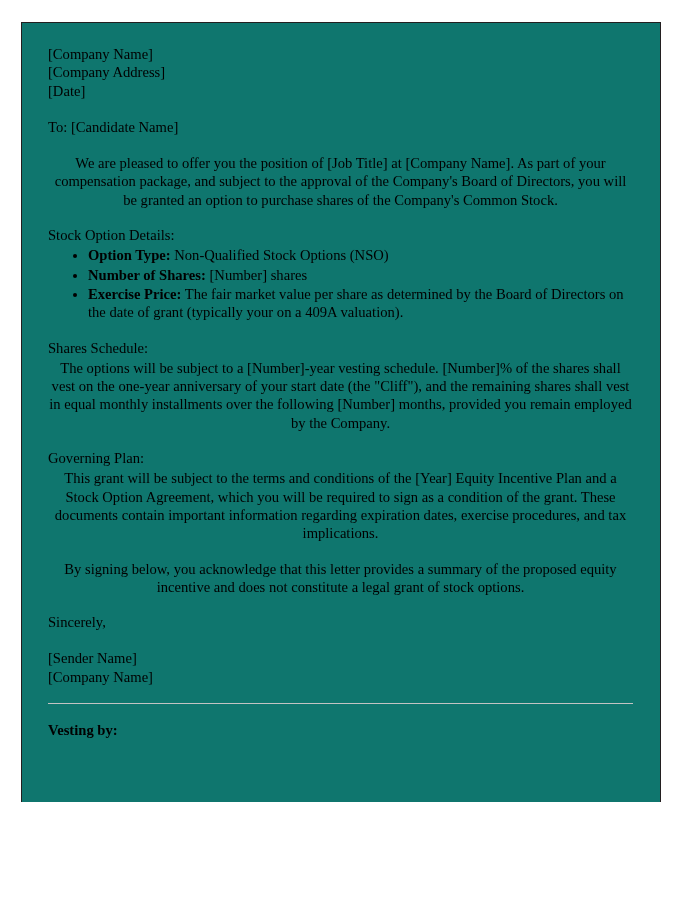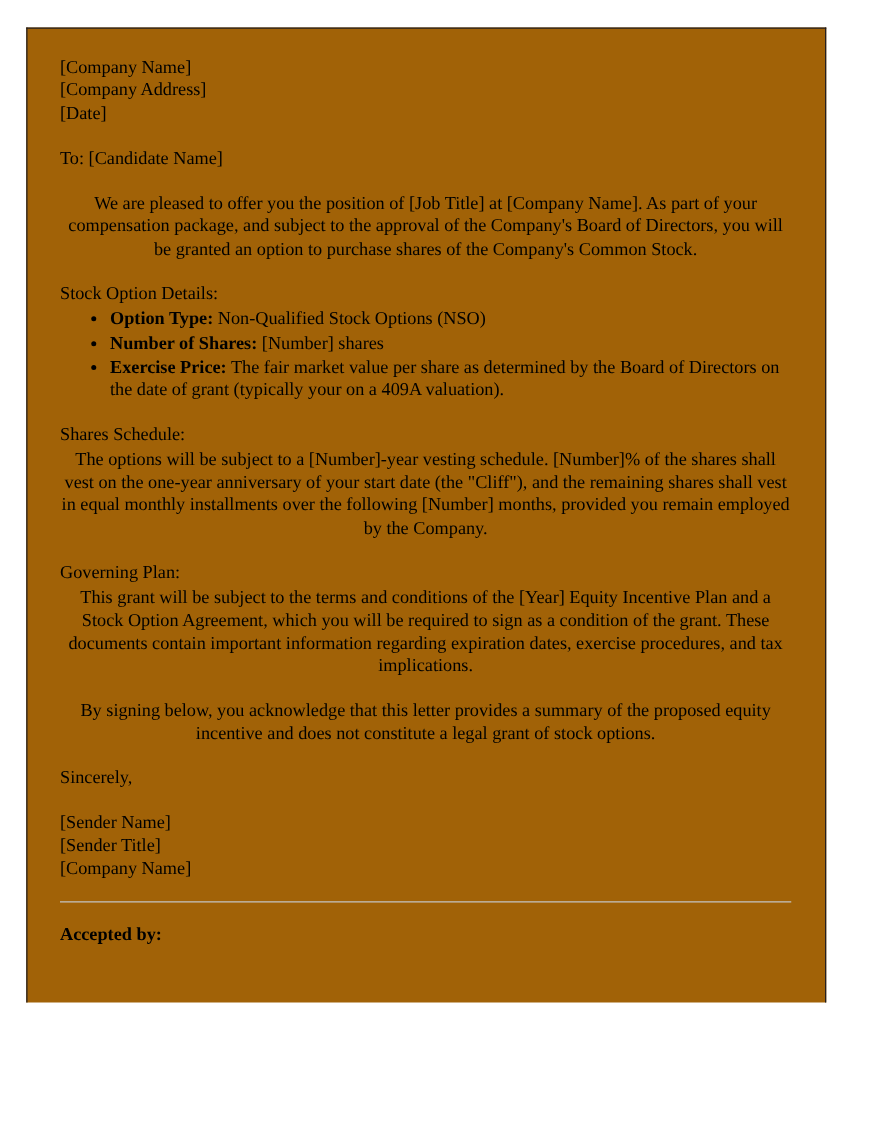--- a/index.html
+++ b/index.html
@@ -16,21 +16,21 @@
     color: #000000;
   }
 
   
   .page-sheet {
     position: absolute;
     left: 21px;
     top: 22px;
     width: 640px;
     height: 780px;
-    background: #a16207;
+    background: #0f766e;
     border-top: 1.5px solid #231f20;
     border-left: 1.5px solid #231f20;
     border-right: 1.5px solid #231f20;
     border-bottom: none;
     box-sizing: border-box;
   }
 
   .page-body {
     position: absolute;
     left: 26px;
@@ -149,22 +149,21 @@
       <h2 class="section-heading">Governing Plan:</h2>
       <p class="body">This grant will be subject to the terms and conditions of the [Year] Equity Incentive Plan and a Stock Option Agreement, which you will be required to sign as a condition of the grant. These documents contain important information regarding expiration dates, exercise procedures, and tax implications.</p>
     </div>
 
     <p class="para">By signing below, you acknowledge that this letter provides a summary of the proposed equity incentive and does not constitute a legal grant of stock options.</p>
 
     <div class="signoff">Sincerely,</div>
 
     <div class="signature-block">
       <span class="line">[Sender Name]</span>
-      <span class="line">[Sender Title]</span>
       <span class="line">[Company Name]</span>
     </div>
 
     <hr class="divider">
 
-    <div class="accepted-by">Accepted by:</div>
+    <div class="accepted-by">Vesting by:</div>
 
   </div>
 </div>
 
 </body></html>

